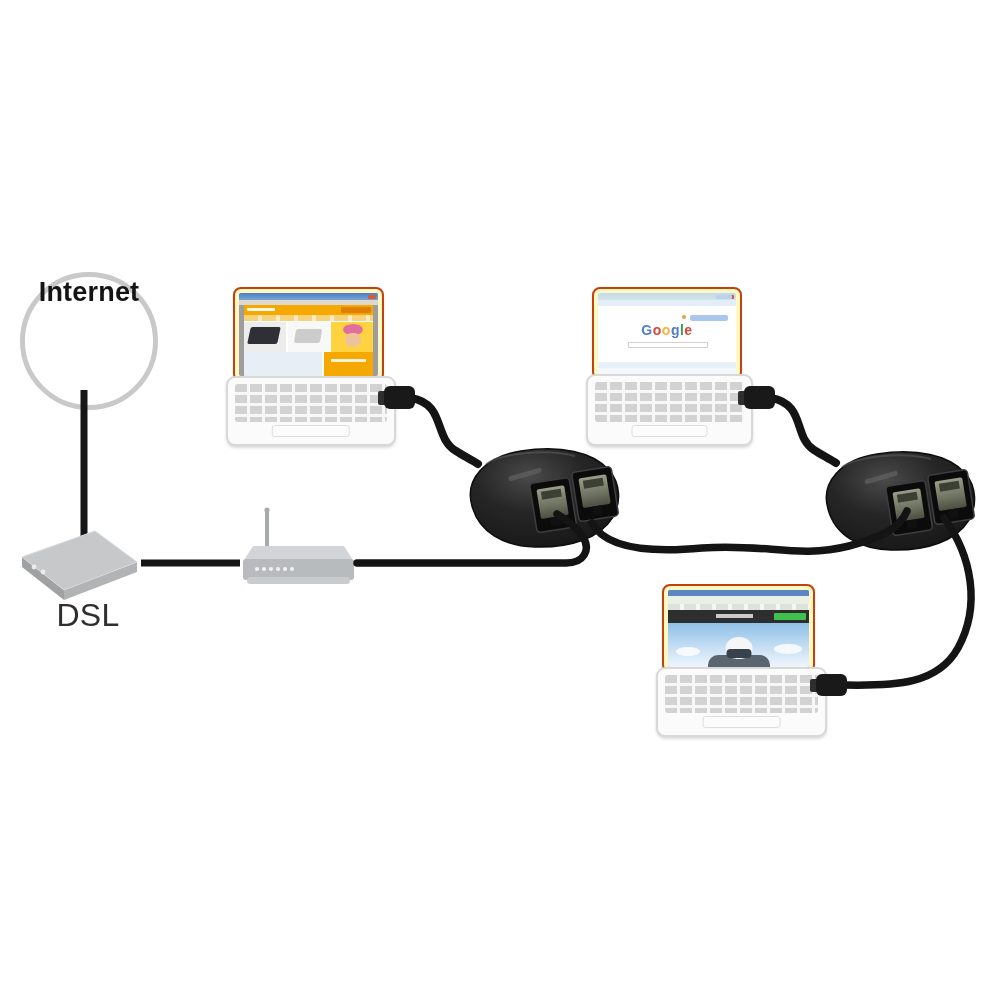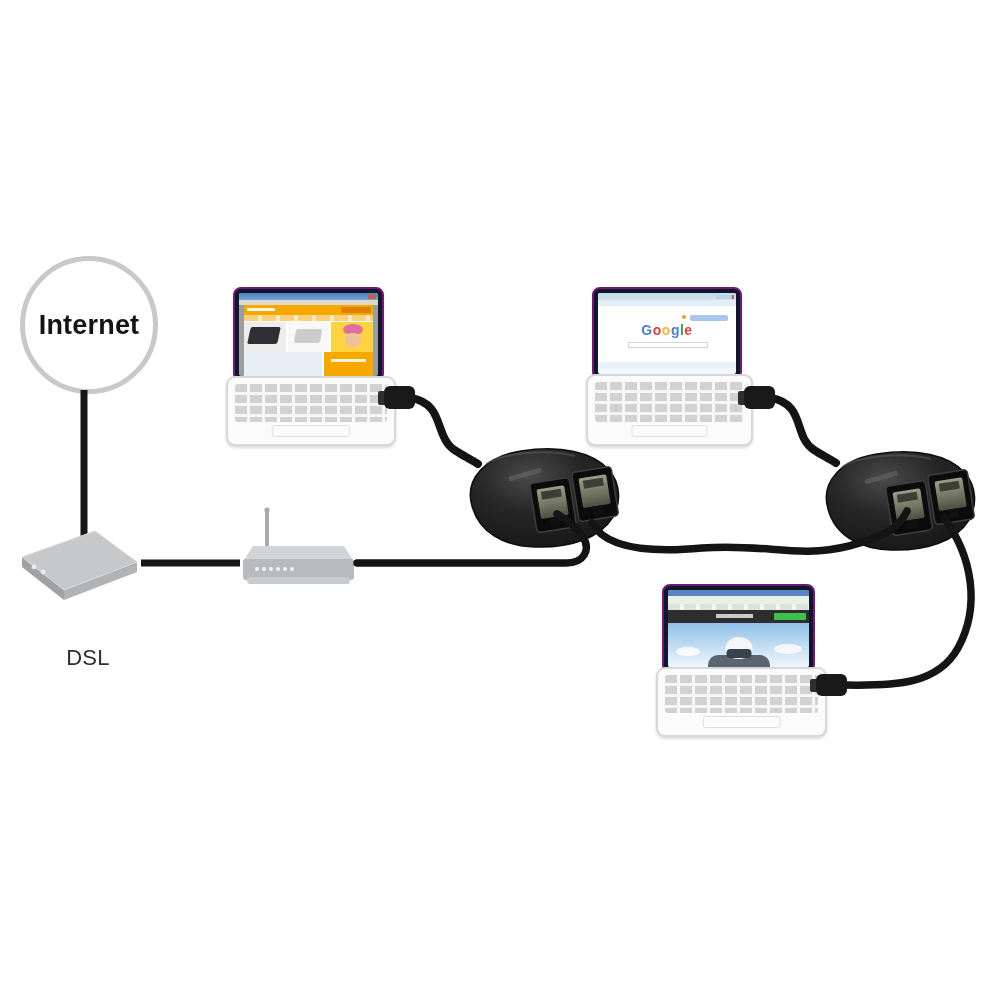--- a/index.html
+++ b/index.html
@@ -4,38 +4,38 @@
 <style>
   html,body{margin:0;padding:0;background:#ffffff;}
   .canvas{
     position:relative;width:1000px;height:1000px;background:#ffffff;overflow:hidden;
     font-family:"Liberation Sans", sans-serif;
   }
   svg.layer{position:absolute;left:0;top:0;z-index:3;pointer-events:none;}
 
   
   .internet-circle{
-    position:absolute;left:20px;top:256px;width:128px;height:128px;border-radius:50%;
+    position:absolute;left:20px;top:272px;width:128px;height:128px;border-radius:50%;
     border:5px solid #c9c9c9;background:#fff;z-index:2;
-    display:flex;align-items:center;justify-content:center;
+    display:flex;align-items:flex-start;justify-content:center;
   }
   .internet-label{font-weight:bold;font-size:27px;color:#141414;letter-spacing:0.2px;}
 
   
   .dev-label{
-    position:absolute;z-index:4;font-size:22px;color:#2e2e2e;font-weight:500;
-    letter-spacing:0.3px;text-align:center;margin-top:48px;
+    position:absolute;z-index:4;font-size:32px;color:#2e2e2e;font-weight:500;
+    letter-spacing:0.3px;text-align:center;
   }
   .dsl-label{left:28px;top:597px;width:120px;}
   .router-label{left:238px;top:597px;width:120px;}
 
   
   .laptop{position:absolute;z-index:2;}
   .lt-screen{
-    position:absolute;background:#0f172a;border:2px solid #701a75;border-radius:8px;
+    position:absolute;background:#fef9c3;border:2px solid #c2410c;border-radius:8px;
     box-shadow:0 1px 2px rgba(0,0,0,.12);
   }
   .lt-display{position:absolute;inset:4px;background:#9d9d9d;border-radius:2px;overflow:hidden;}
   .lt-deck{
     position:absolute;background:#fbfbfb;border:2px solid #d8d8d8;border-radius:9px;
     box-shadow:0 2px 3px rgba(0,0,0,.15);
   }
   .lt-keys{
     position:absolute;left:7px;right:7px;top:6px;bottom:22px;border-radius:3px;
     background-color:#f7f7f7;

